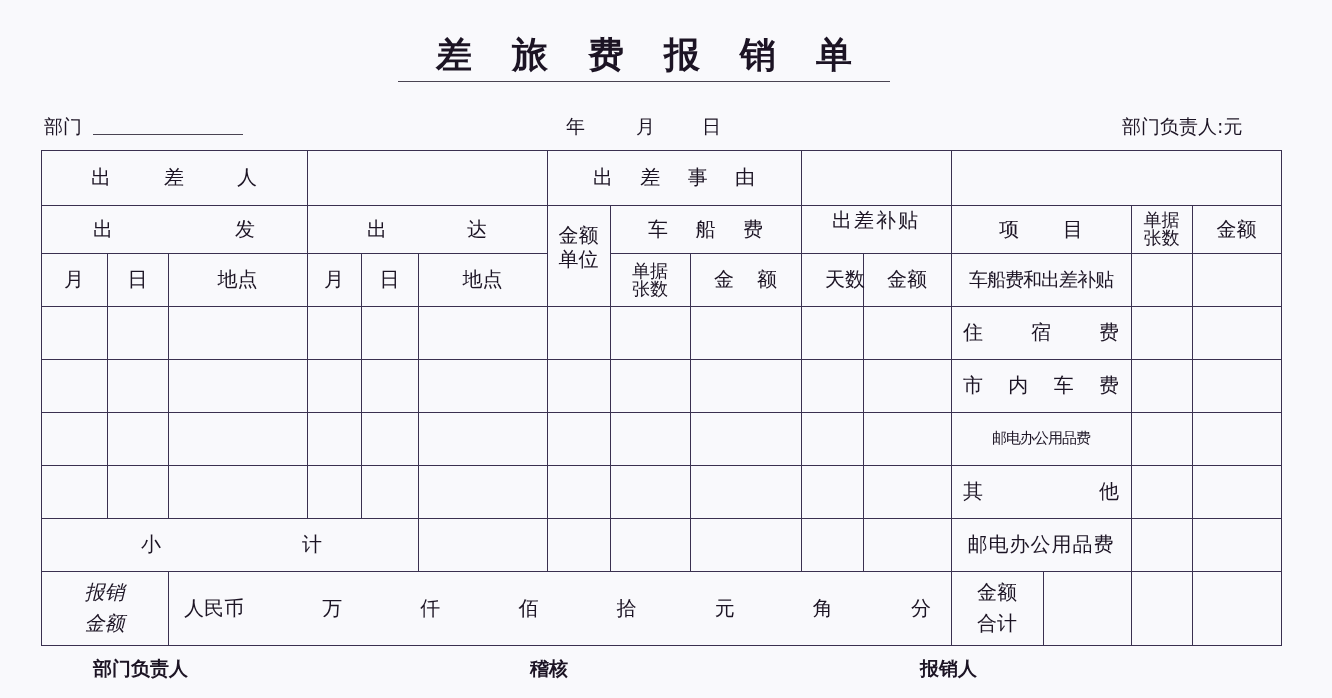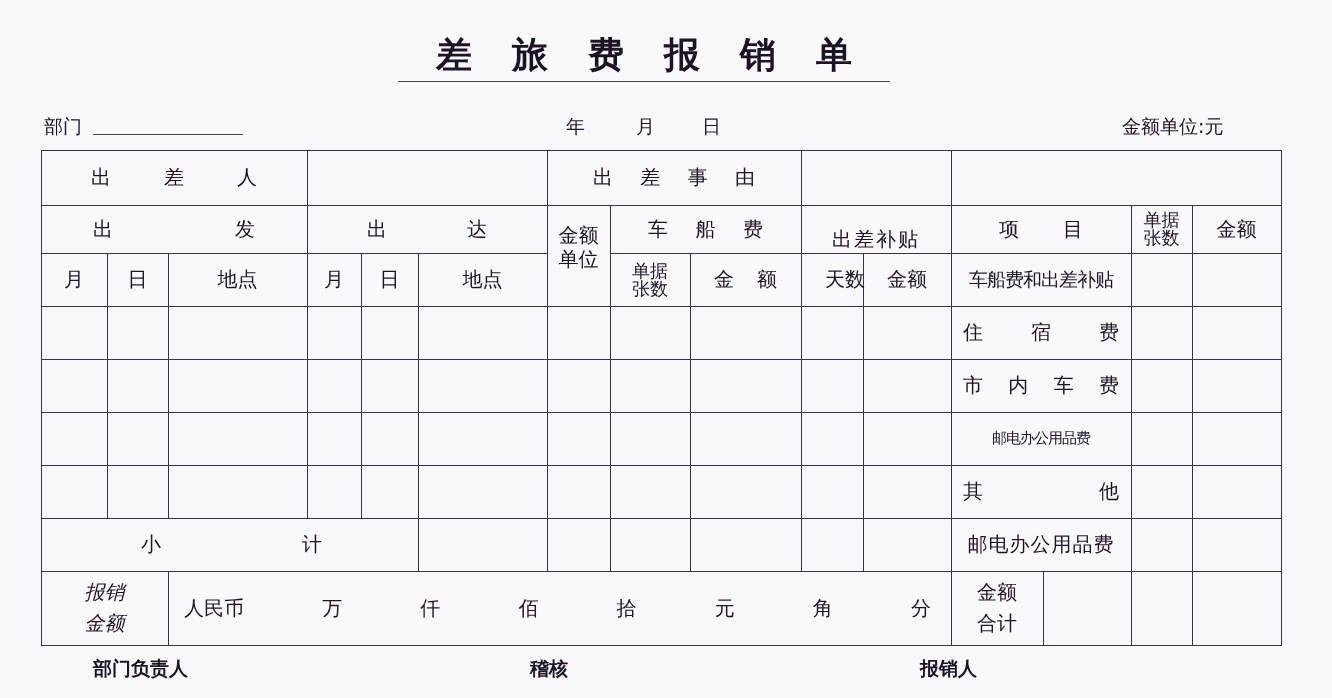--- a/index.html
+++ b/index.html
@@ -40,21 +40,21 @@
   <span>报</span>
   <span>销</span>
   <span>单</span>
 </div>
 
 <div class="abs meta" style="left:44px;">部门</div>
 <div class="abs dept-line"></div>
 <div class="abs meta" style="left:566px;">年</div>
 <div class="abs meta" style="left:636px;">月</div>
 <div class="abs meta" style="left:702px;">日</div>
-<div class="abs meta" style="left:1122px;">金额单位:元</div>
+<div class="abs meta" style="left:1122px;">部门负责人:元</div>
 
 <div>
 
   <div class="hl" style="left:41px; width:1241px; top:150px;"></div>
   <div class="hl" style="left:41px; width:1241px; top:205px;"></div>
   <div class="hl" style="left:41px; width:506px; top:253px;"></div>
   <div class="hl" style="left:610px; width:672px; top:253px;"></div>
   <div class="hl" style="left:41px; width:1241px; top:306px;"></div>
   <div class="hl" style="left:41px; width:1241px; top:359px;"></div>
   <div class="hl" style="left:41px; width:1241px; top:412px;"></div>
@@ -104,21 +104,21 @@
 <div class="cell spread" style="left:307px; top:205px; width:240px; height:48px; padding:0 60px;">
   <span>出</span>
   <span>达</span>
 </div>
 <div class="cell twoline" style="left:547px; top:215px; width:63px; height:64px; padding:0 8px;">金额单位</div>
 <div class="cell spread" style="left:610px; top:205px; width:191px; height:48px; padding:0 38px;">
   <span>车</span>
   <span>船</span>
   <span>费</span>
 </div>
-<div class="cell" style="left:801px; top:215px; width:150px; height:48px; letter-spacing:2px;">出差补贴</div>
+<div class="cell" style="left:801px; top:196px; width:150px; height:48px; letter-spacing:2px;">出差补贴</div>
 <div class="cell spread" style="left:951px; top:205px; width:180px; height:48px; padding:0 48px;">
   <span>项</span>
   <span>目</span>
 </div>
 <div class="cell sm" style="left:1131px; top:205px; width:61px; height:48px; padding:0 12px; line-height:1.0;">单据张数</div>
 <div class="cell" style="left:1192px; top:205px; width:89px; height:48px;">金额</div>
 
 <div class="cell" style="left:41px; top:253px; width:66px; height:53px;">月</div>
 <div class="cell" style="left:107px; top:253px; width:61px; height:53px;">日</div>
 <div class="cell" style="left:168px; top:253px; width:139px; height:53px;">地点</div>

